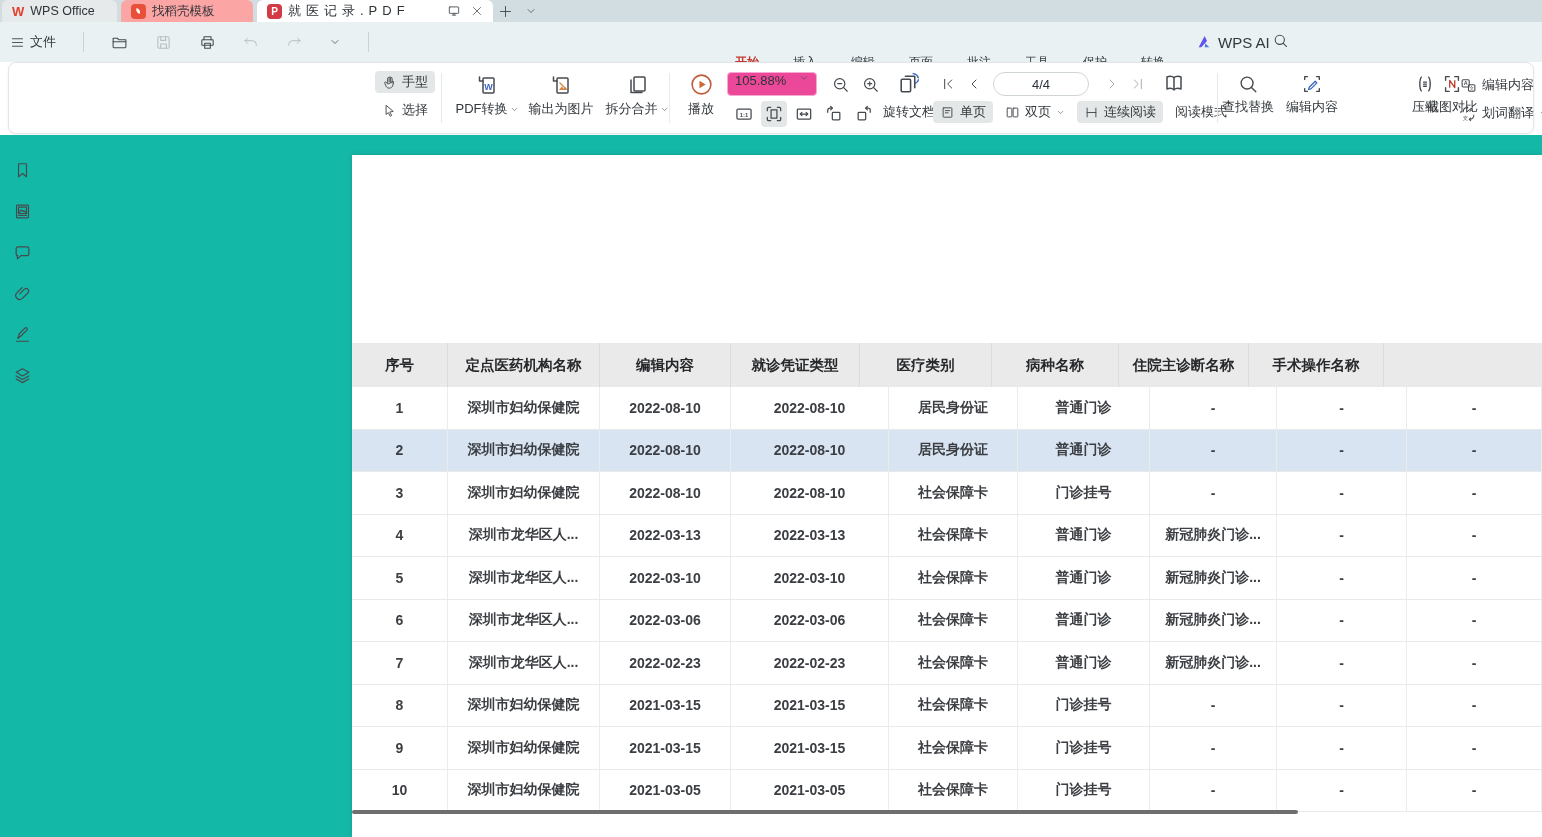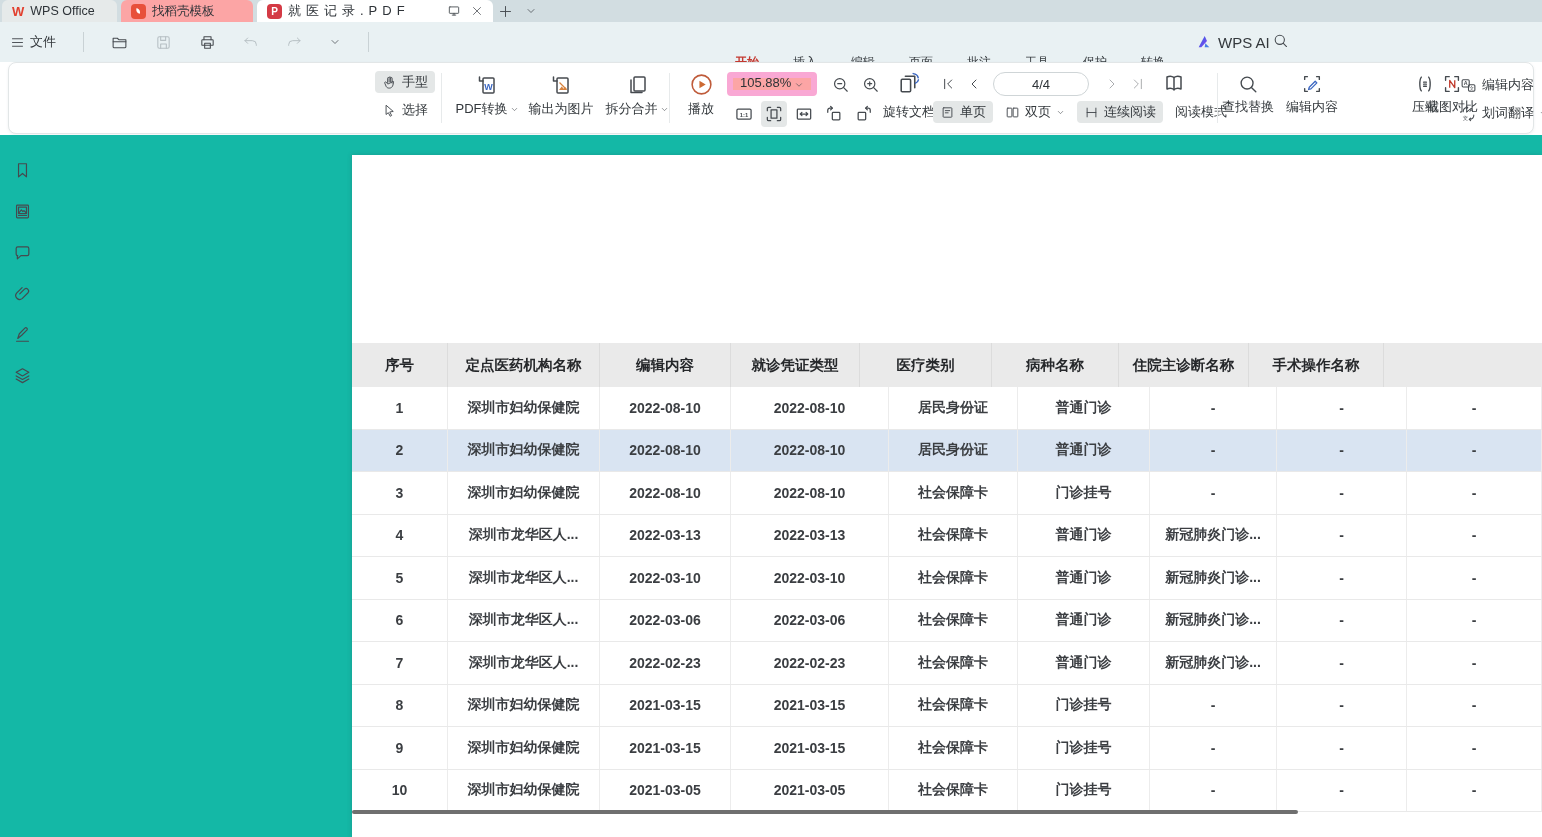--- a/index.html
+++ b/index.html
@@ -38,22 +38,22 @@
   
   #toolbar { left:8px; top:62px; width:1526px; height:72px; background:#fff;
              border:1px solid #e2e6e7; border-radius:8px; box-shadow:0 1px 3px rgba(70,90,100,.08); }
   .tb { position:absolute; display:flex; align-items:center; gap:5px; color:#33383c; white-space:nowrap; }
   .chip { padding:2px 7px; border-radius:4px; display:flex; align-items:center; gap:5px; }
   .sel { background:#e4e7e7; }
   .bigbtn { position:absolute; width:76px; display:flex; flex-direction:column; align-items:center; gap:3px; color:#33383c; }
   .bigbtn .lbl { display:flex; align-items:center; gap:2px; }
   .tdiv { position:absolute; top:10px; width:1px; height:50px; background:#e7eaeb; }
   .navglyph { color:#5a6065; }
-  #zoom-box { position:absolute; left:718px; top:9px; width:90px; height:24px; border:6px solid #f9a8d4;
-              border-radius:4px; display:flex; align-items:flex-end; justify-content:space-between; padding:0 7px; background:#fca5a5; }
+  #zoom-box { position:absolute; left:718px; top:9px; width:90px; height:24px; border:1px solid #f9a8d4;
+              border-radius:4px; display:flex; align-items:flex-start; justify-content:space-between; padding:0 7px; background:#ec4899; }
   #page-box { position:absolute; left:984px; top:9px; width:96px; height:24px; border:1px solid #cfd5d7;
               border-radius:12px; background:#fff; text-align:center; font-size:13px; color:#2e3338;
               font-family:"Liberation Sans",sans-serif; }
   .iconbtn { position:absolute; width:26px; height:26px; display:flex; align-items:center; justify-content:center; border-radius:4px; }
 
   
   #docarea { left:0; top:135px; width:1542px; height:702px; background:#14b8a6; }
   #side-icons { position:absolute; left:11px; top:24px; display:flex; flex-direction:column; gap:19px; }
   #side-icons > div { width:22px; height:22px; display:flex; align-items:center; justify-content:center; }
 

